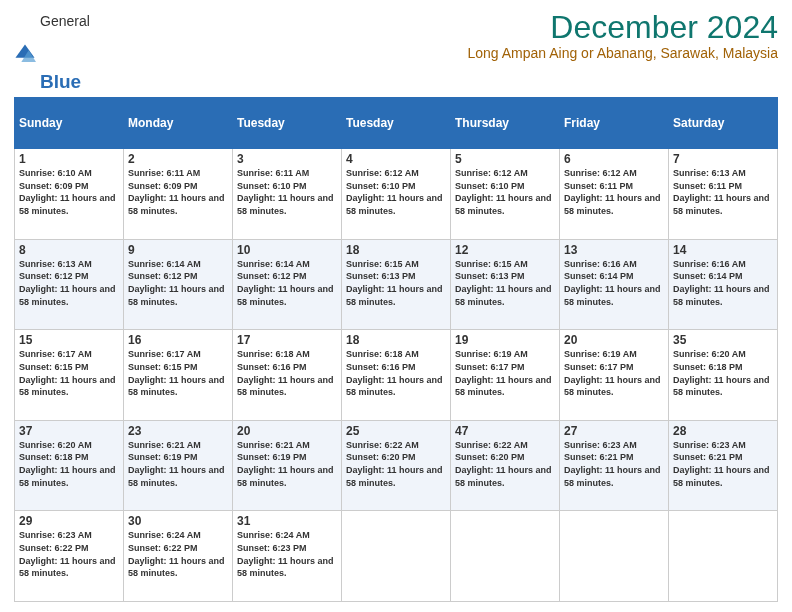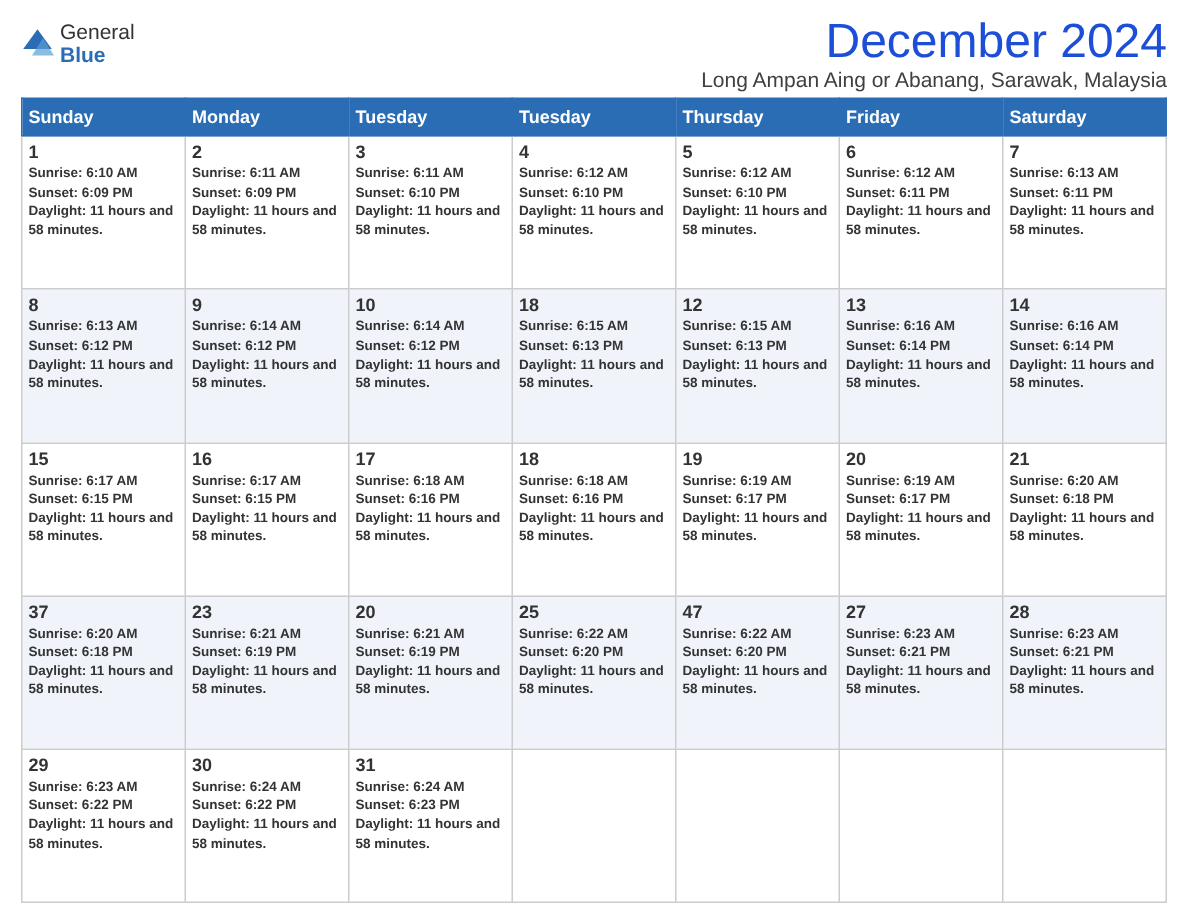--- a/index.html
+++ b/index.html
@@ -26,62 +26,63 @@
     .logo {
       display: flex;
       align-items: center;
       gap: 2px;
       margin-top: 4px;
     }
     .logo-text {
       display: flex;
       flex-direction: column;
       line-height: 1.1;
+      gap: 43px;
     }
     .logo-general {
       font-size: 14px;
       color: #333;
       font-weight: normal;
     }
     .logo-blue {
-      font-size: 14px;
+      font-size: 19px;
       color: #2a6db5;
       font-weight: bold;
     }
     .logo-icon {
       width: 22px;
       height: 22px;
       margin-right: 2px;
     }
     .title-block {
       text-align: right;
     }
     .month-title {
       font-size: 32px;
-      color: #1d4ed8;
+      color: #0f766e;
       font-weight: normal;
       line-height: 1.1;
     }
     .location-title {
       font-size: 14px;
-      color: #404040;
+      color: #a16207;
       font-weight: normal;
     }
     .calendar-table {
       width: 100%;
       border-collapse: collapse;
       flex: 1;
       table-layout: fixed;
     }
     .calendar-table th {
       background: #2a6db5;
       color: #fff;
       font-size: 12px;
       font-weight: bold;
-      padding: 5px 4px;
+      padding: 18px 4px;
       text-align: left;
       border: 1px solid #2a6db5;
     }
     .calendar-table td {
       border: 1px solid #ccc;
       vertical-align: top;
       padding: 3px 4px;
       font-size: 9.5px;
       color: #333;
       background: #fff;
@@ -300,21 +301,21 @@
       </td>
           <td>
         <span class="day-num">20</span>
         <div class="day-info">
           <span>Sunrise: 6:19 AM</span><br>
           <span>Sunset: 6:17 PM</span><br>
           <span>Daylight: 11 hours and 58 minutes.</span>
         </div>
       </td>
           <td>
-        <span class="day-num">21</span>
+        <span class="day-num">35</span>
         <div class="day-info">
           <span>Sunrise: 6:20 AM</span><br>
           <span>Sunset: 6:18 PM</span><br>
           <span>Daylight: 11 hours and 58 minutes.</span>
         </div>
       </td>
         </tr>
         <tr>
           <td>
         <span class="day-num">37</span>

